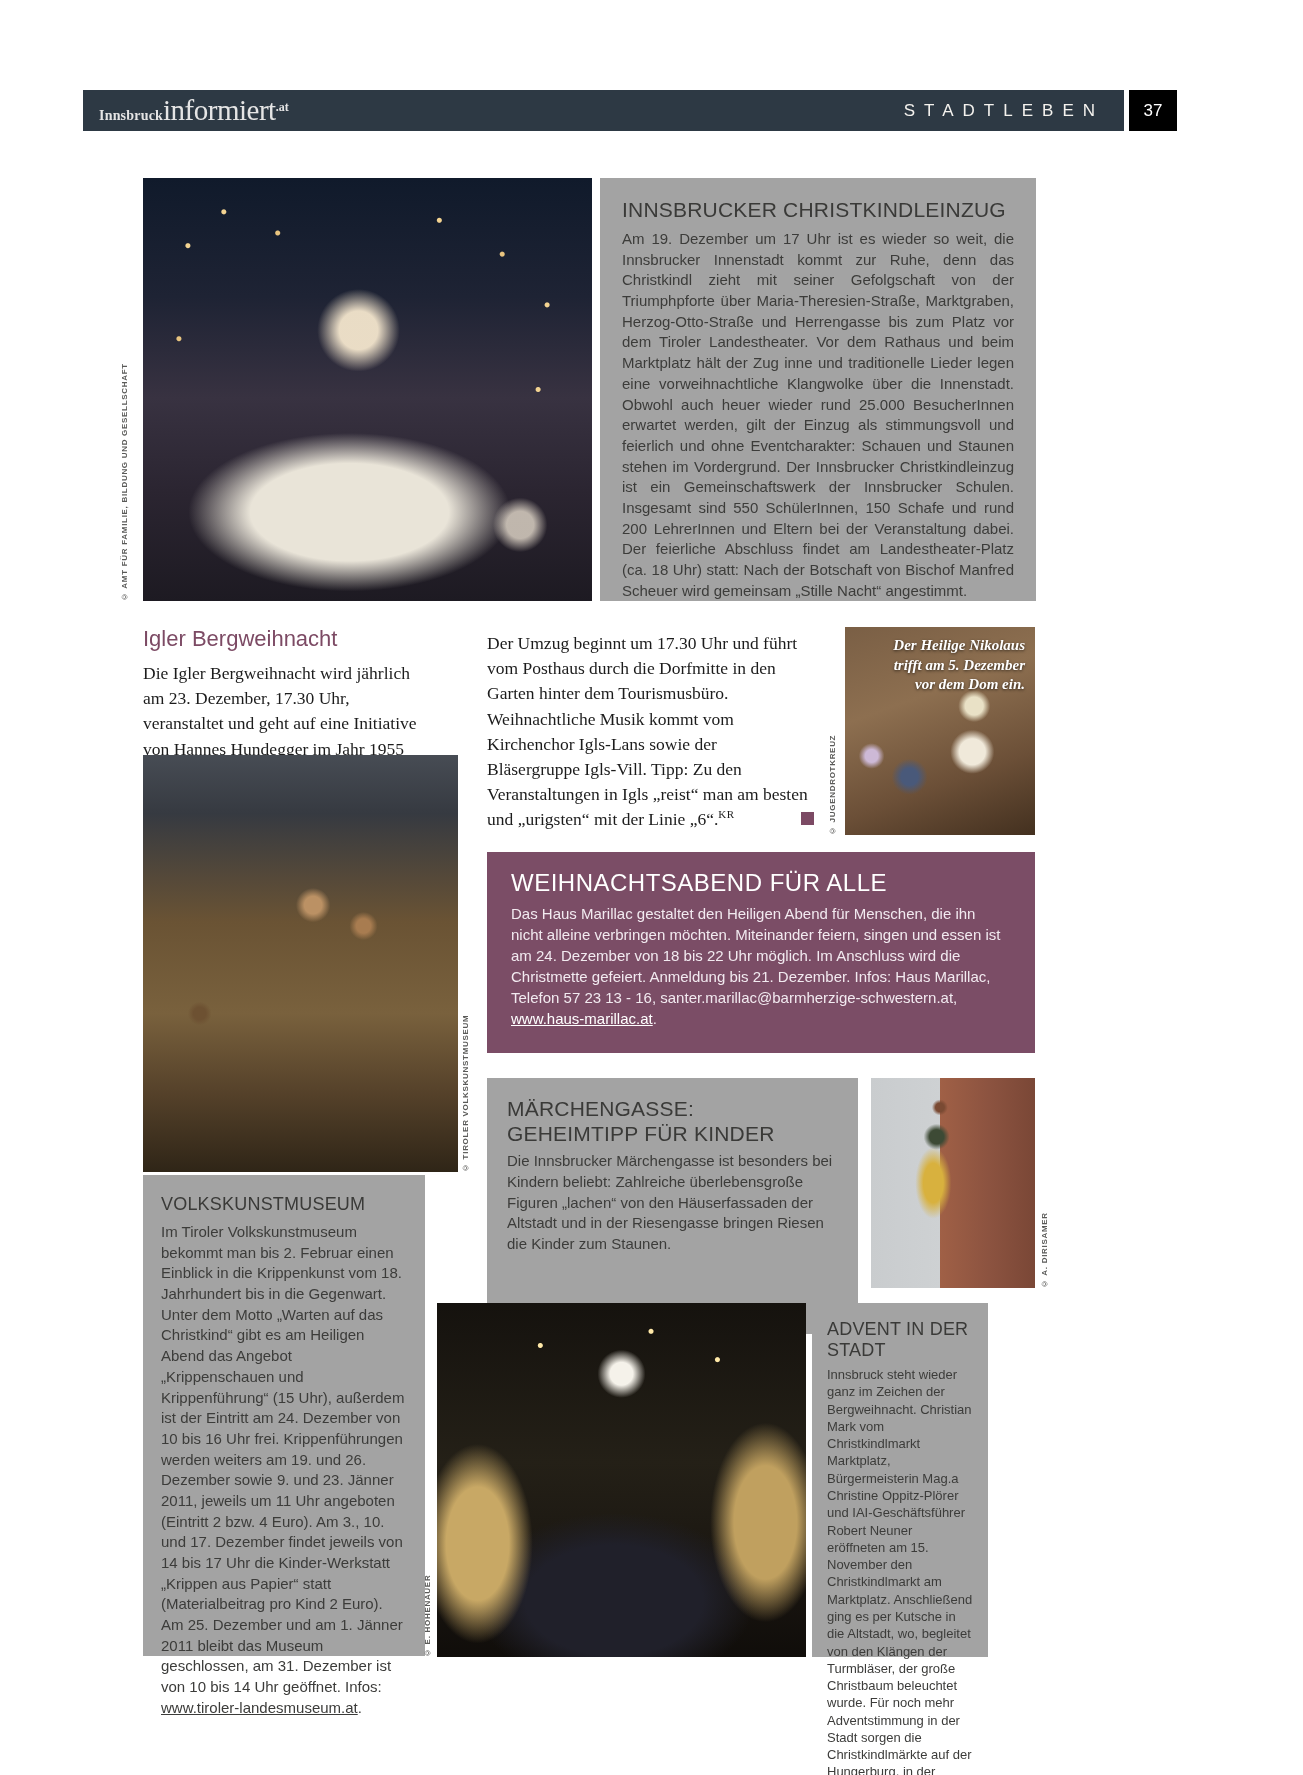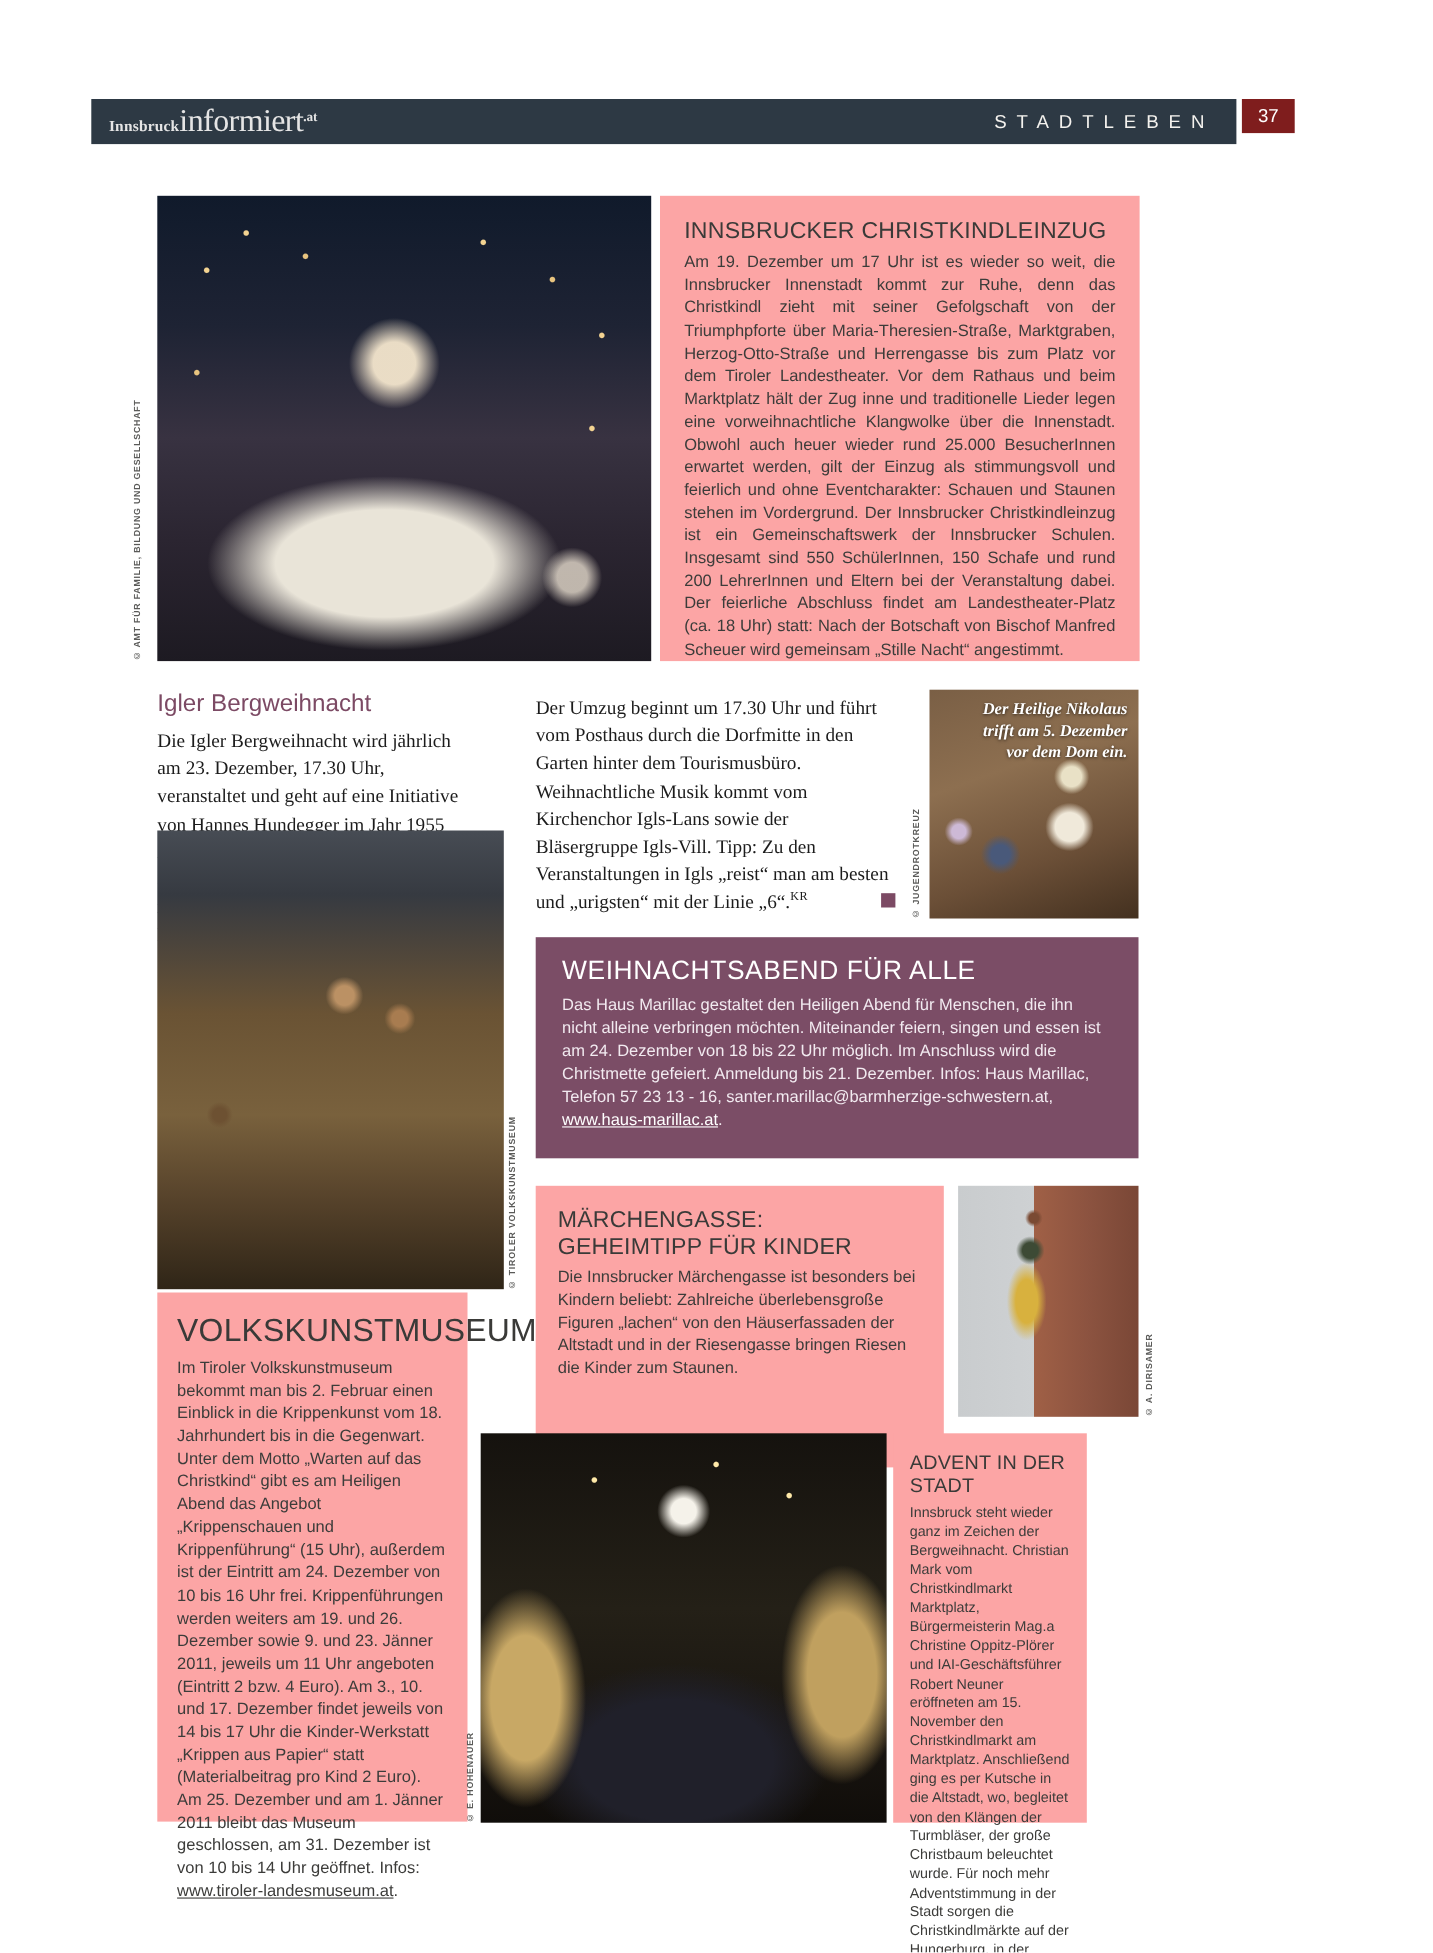--- a/index.html
+++ b/index.html
@@ -13,27 +13,27 @@
     position:absolute; left:83px; top:90px; width:1041px; height:41px;
     background:#2d3944; display:flex; align-items:center; justify-content:space-between;
     box-sizing:border-box; padding:0 20px 0 16px;
   }
   .brand { display:flex; align-items:baseline; color:#e5e5e5; font-family:"Liberation Serif", serif; }
   .brand-small { font-size:14px; font-weight:700; letter-spacing:0.2px; }
   .brand-large { font-size:29px; font-weight:400; letter-spacing:-0.5px; line-height:1; }
   .brand-tld { font-size:12px; font-weight:700; position:relative; top:-9px; }
   .section-label { color:#f4f2ee; font-size:17px; font-weight:300; letter-spacing:9px; }
   .pagenum-box {
-    position:absolute; left:1129px; top:90px; width:48px; height:31px; background:#7f1d1d;
+    position:absolute; left:1129px; top:90px; width:48px; height:41px; background:#000000;
     color:#fff; display:flex; align-items:center; justify-content:center; font-size:17px;
   }
 
   
   .photo { position:absolute; }
-  .box { position:absolute; box-sizing:border-box; background:#fca5a5; }
+  .box { position:absolute; box-sizing:border-box; background:#a3a3a3; }
   .box-title { font-size:21px; color:#3a3a38; letter-spacing:0.2px; margin:0 0 7px 0; font-weight:400; }
   .box-body { font-size:15px; line-height:1.38; color:#3c3c3a; }
   .justify { text-align:justify; }
   .vcredit {
     position:absolute; writing-mode:vertical-rl; transform:rotate(180deg);
     font-size:8px; font-weight:700; letter-spacing:0.7px; color:#5a5a58; width:12px;
     text-transform:uppercase; white-space:nowrap;
   }
   .dark-link { color:#3c3c3a; text-decoration:underline; }
 
@@ -90,21 +90,21 @@
   
   .photo-krippe {
     left:143px; top:755px; width:315px; height:417px;
     background:
       radial-gradient(circle 22px at 54% 36%, #bb9164 0 40%, rgba(187,145,100,0) 78%),
       radial-gradient(circle 18px at 70% 41%, #a87c50 0 40%, rgba(168,124,80,0) 78%),
       radial-gradient(circle 14px at 18% 62%, #6d5132 0 45%, rgba(109,81,50,0) 85%),
       linear-gradient(180deg, #474c54 0%, #363a41 14%, #6a5334 40%, #79613d 62%, #57432b 80%, #2f2517 100%);
   }
   .box-volkskunst { left:143px; top:1175px; width:282px; height:481px; padding:19px 18px; }
-  .box-volkskunst .box-title { font-size:29px; }
+  .box-volkskunst .box-title { font-size:18px; }
 
   
   .box-maerchen { left:487px; top:1078px; width:371px; height:256px; padding:18px 20px; }
   .box-maerchen .box-title { margin:0; line-height:1.2; }
   .box-maerchen .box-body { margin-top:5px; }
   .photo-maerchen {
     left:871px; top:1078px; width:164px; height:210px;
     background:
       radial-gradient(circle 13px at 40% 28%, #3d4a35 0 55%, rgba(61,74,53,0) 100%),
       radial-gradient(ellipse 11% 17% at 38% 50%, #d8b13e 0 55%, rgba(216,177,62,0) 100%),

